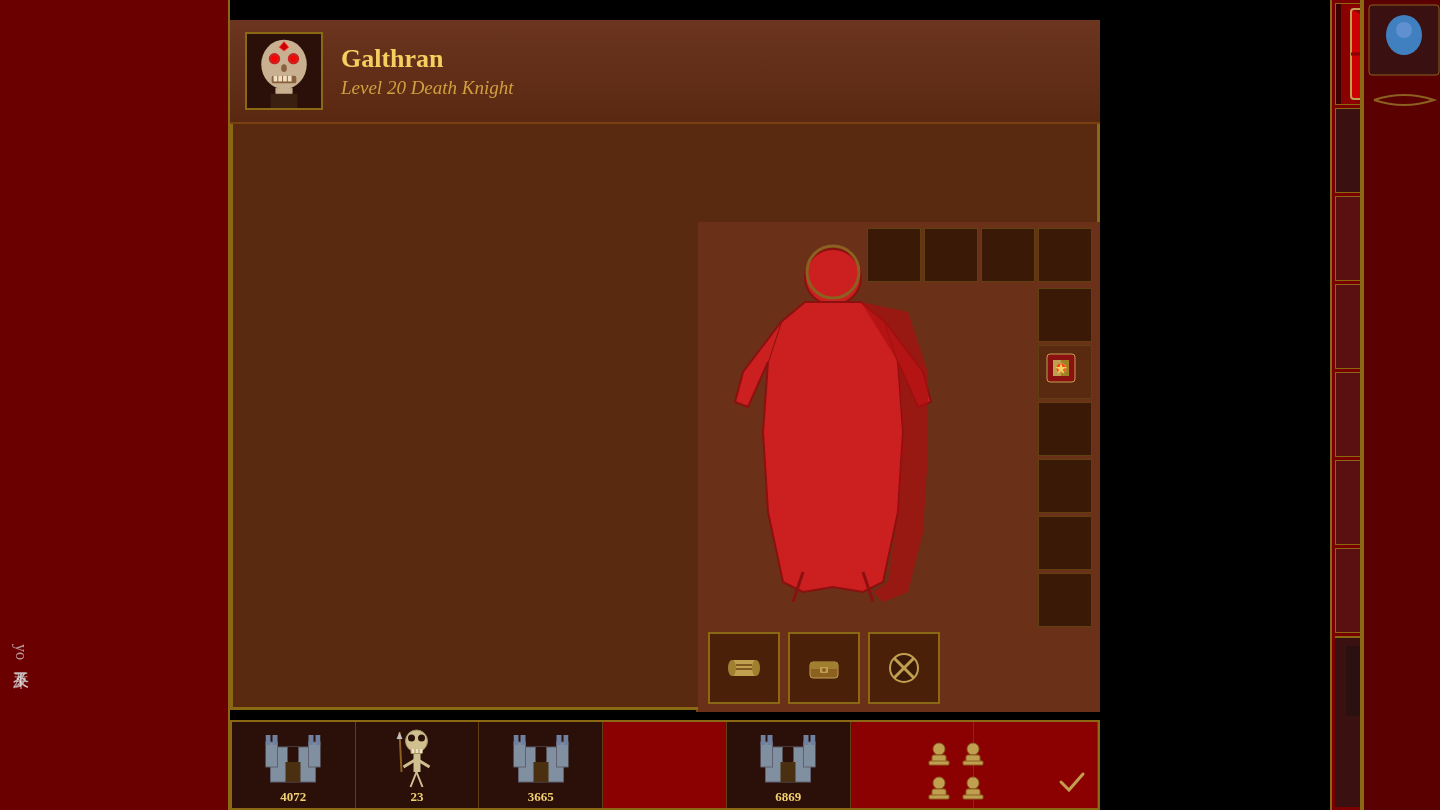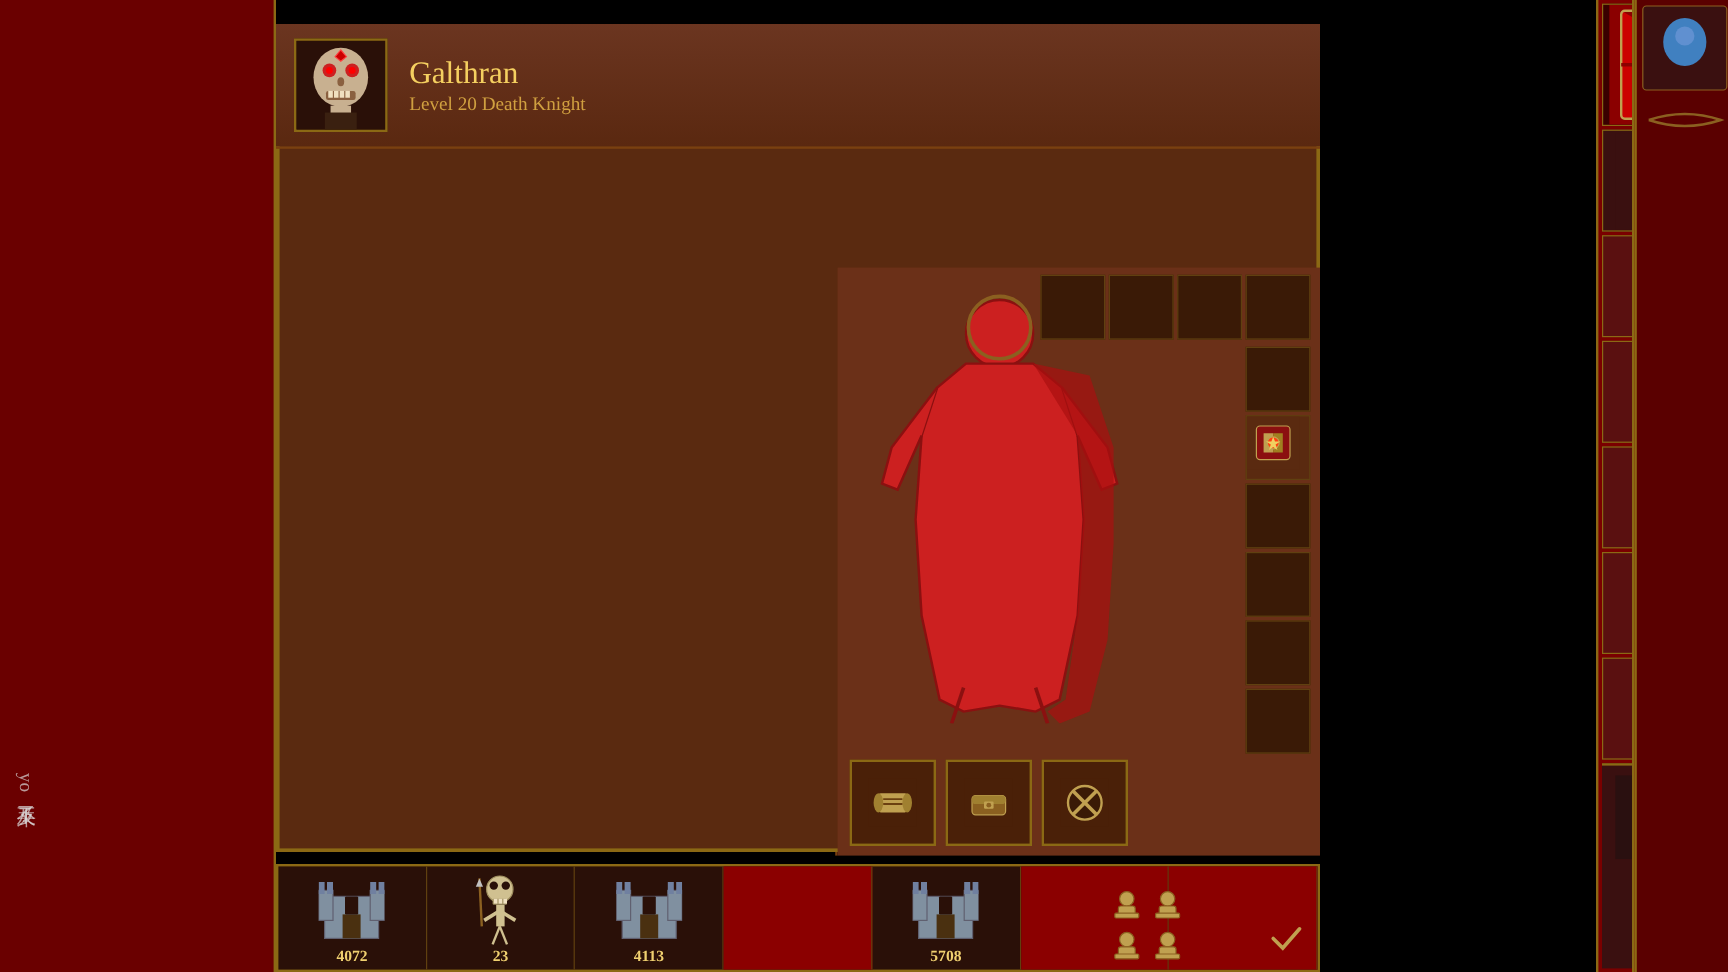--- a/index.html
+++ b/index.html
@@ -55,27 +55,28 @@
       justify-content: center;
     }
 
     .name-block {
       margin-left: 18px;
     }
 
     .char-name {
       font-size: 26px;
       color: #f5d060;
-      font-weight: normal;
+      font-weight: bold;
     }
 
     .char-class {
-      font-size: 16px;
+      font-size: 19px;
       color: #d0a040;
       margin-top: 3px;
+      font-style: italic;
     }
 
     
     .stats-bar {
       display: flex;
       padding: 6px 15px;
       border-bottom: 2px solid #7a4010;
       background: #522510;
     }
 
@@ -808,38 +809,38 @@
       <rect x="5" y="20" width="45" height="35" fill="#8090a0" stroke="#606070" stroke-width="1"></rect>
       <rect x="0" y="15" width="12" height="25" fill="#8090a0" stroke="#606070" stroke-width="1"></rect>
       <rect x="43" y="15" width="12" height="25" fill="#8090a0" stroke="#606070" stroke-width="1"></rect>
       <rect x="0" y="8" width="5" height="10" fill="#7080a0"></rect>
       <rect x="7" y="8" width="5" height="10" fill="#7080a0"></rect>
       <rect x="43" y="8" width="5" height="10" fill="#7080a0"></rect>
       <rect x="50" y="8" width="5" height="10" fill="#7080a0"></rect>
       <rect x="20" y="35" width="15" height="20" fill="#4a3010"></rect>
       <rect x="22" y="20" width="11" height="15" rx="1" fill="#2a1008"></rect>
     </svg>
-    <div class="cr-num">4113</div>
+    <div class="cr-num">3665</div>
   </div>
 
   <div class="cr-slot red-bg"></div>
 
   <div class="cr-slot">
     <svg style="position:absolute;top:5px;left:50%;transform:translateX(-50%)" width="55" height="62" viewBox="0 0 55 62">
       <rect x="5" y="20" width="45" height="35" fill="#8090a0" stroke="#606070" stroke-width="1"></rect>
       <rect x="0" y="15" width="12" height="25" fill="#8090a0" stroke="#606070" stroke-width="1"></rect>
       <rect x="43" y="15" width="12" height="25" fill="#8090a0" stroke="#606070" stroke-width="1"></rect>
       <rect x="0" y="8" width="5" height="10" fill="#7080a0"></rect>
       <rect x="7" y="8" width="5" height="10" fill="#7080a0"></rect>
       <rect x="43" y="8" width="5" height="10" fill="#7080a0"></rect>
       <rect x="50" y="8" width="5" height="10" fill="#7080a0"></rect>
       <rect x="20" y="35" width="15" height="20" fill="#4a3010"></rect>
       <rect x="22" y="20" width="11" height="15" rx="1" fill="#2a1008"></rect>
     </svg>
-    <div class="cr-num">5708</div>
+    <div class="cr-num">6869</div>
   </div>
 
   <div class="cr-slot red-bg"></div>
 
   <div class="cr-slot red-bg">
 
     <svg style="position:absolute;bottom:10px;right:10px" width="30" height="30" viewBox="0 0 30 30">
       <polyline points="4,14 12,22 26,6" fill="none" stroke="#c0a050" stroke-width="3" stroke-linecap="round"></polyline>
     </svg>
   </div>

